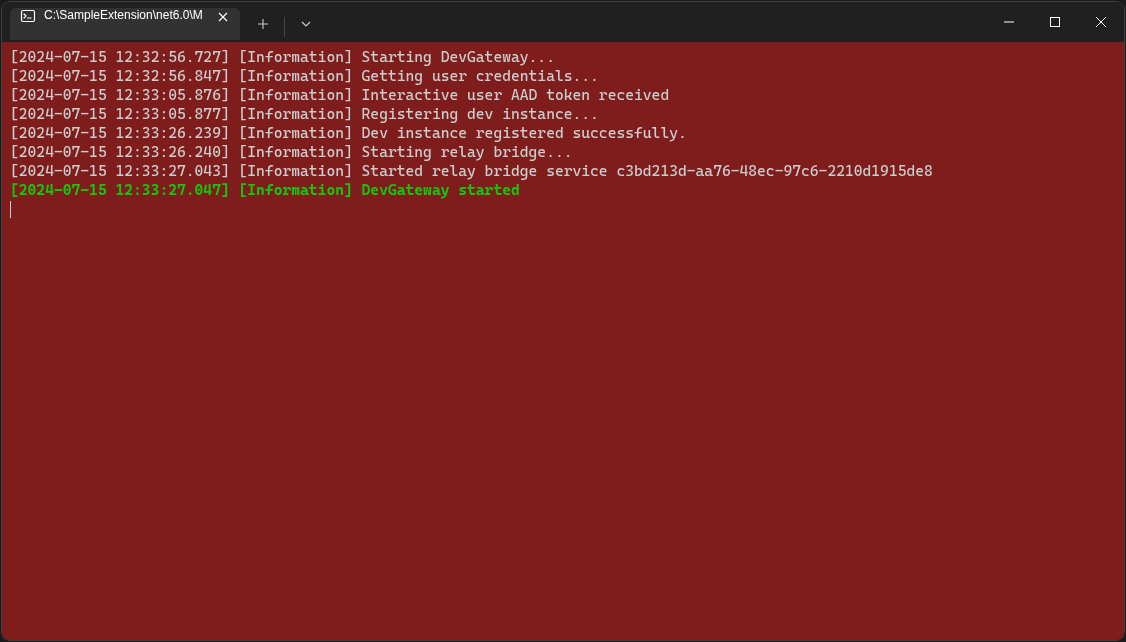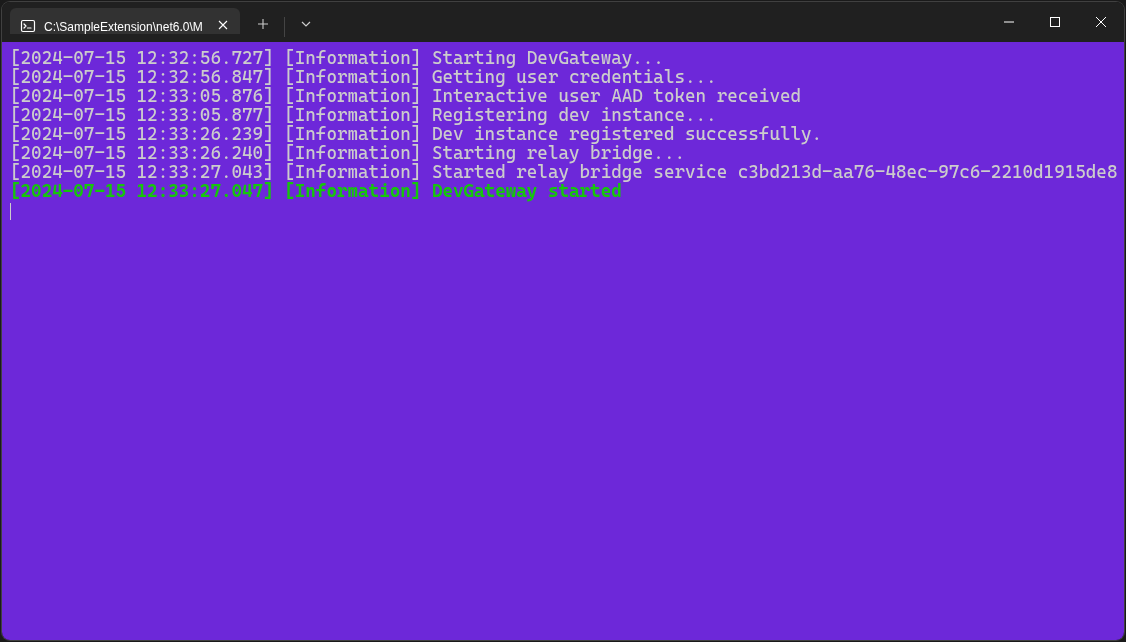--- a/index.html
+++ b/index.html
@@ -23,29 +23,29 @@
     }
     .titlebar {
       height: 40px;
       background: #202020;
       display: flex;
       align-items: stretch;
       user-select: none;
     }
     .tab {
       display: flex;
-      align-items: flex-end;
+      align-items: flex-start;
       background: #323232;
       border-top-left-radius: 6px;
       border-top-right-radius: 6px;
       margin: 6px 0 0 8px;
       padding: 0 8px 0 10px;
       min-width: 230px;
       max-width: 230px;
-      height: 26px;
+      height: 32px;
       gap: 8px;
     }
     .tab-icon {
       width: 16px;
       height: 16px;
       flex-shrink: 0;
       display: flex;
       align-items: center;
       justify-content: center;
     }
@@ -99,24 +99,24 @@
     .win-btn {
       width: 46px;
       display: flex;
       align-items: center;
       justify-content: center;
       color: #ffffff;
       cursor: pointer;
     }
     .terminal {
       flex: 1;
-      background: #6d28d9;
+      background: #7f1d1d;
       padding: 6px 8px;
       font-family: 'Cascadia Mono', 'Consolas', monospace;
-      font-size: 18px;
+      font-size: 15px;
       line-height: 19px;
       color: #cccccc;
       overflow: hidden;
       white-space: pre;
     }
     .log-line { display: block; }
     .log-green { color: #16c60c; font-weight: bold; }
     .cursor {
       display: inline-block;
       width: 1px;

